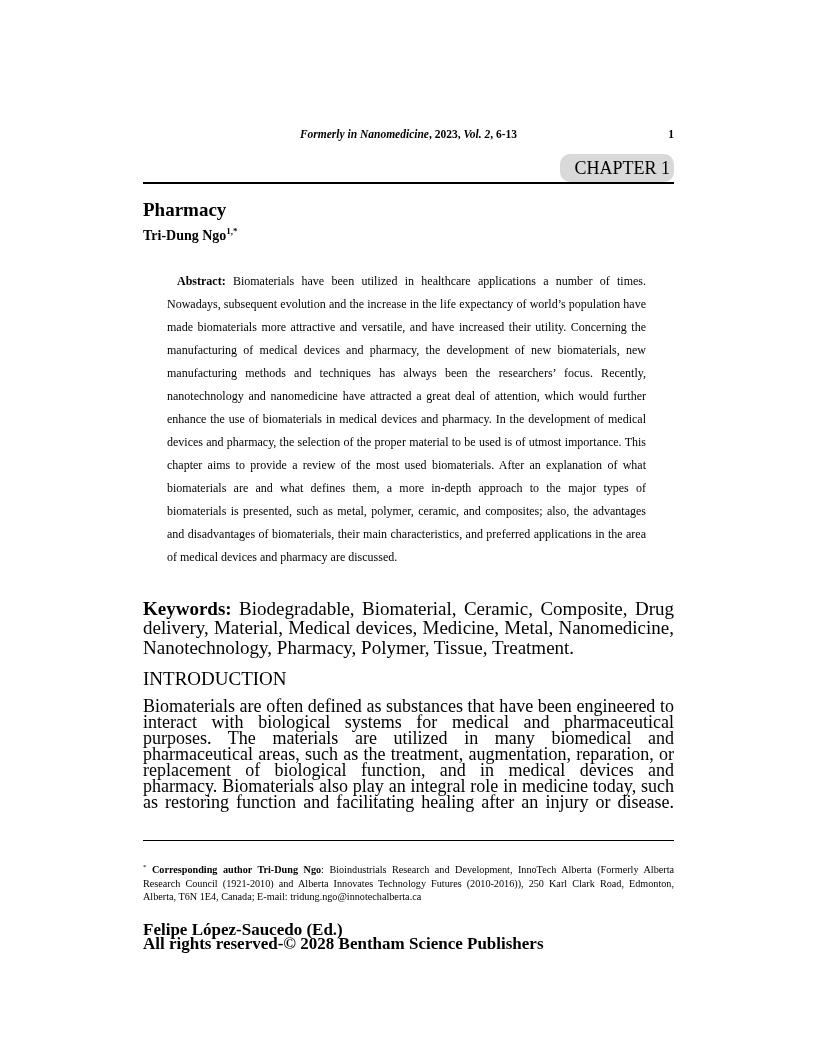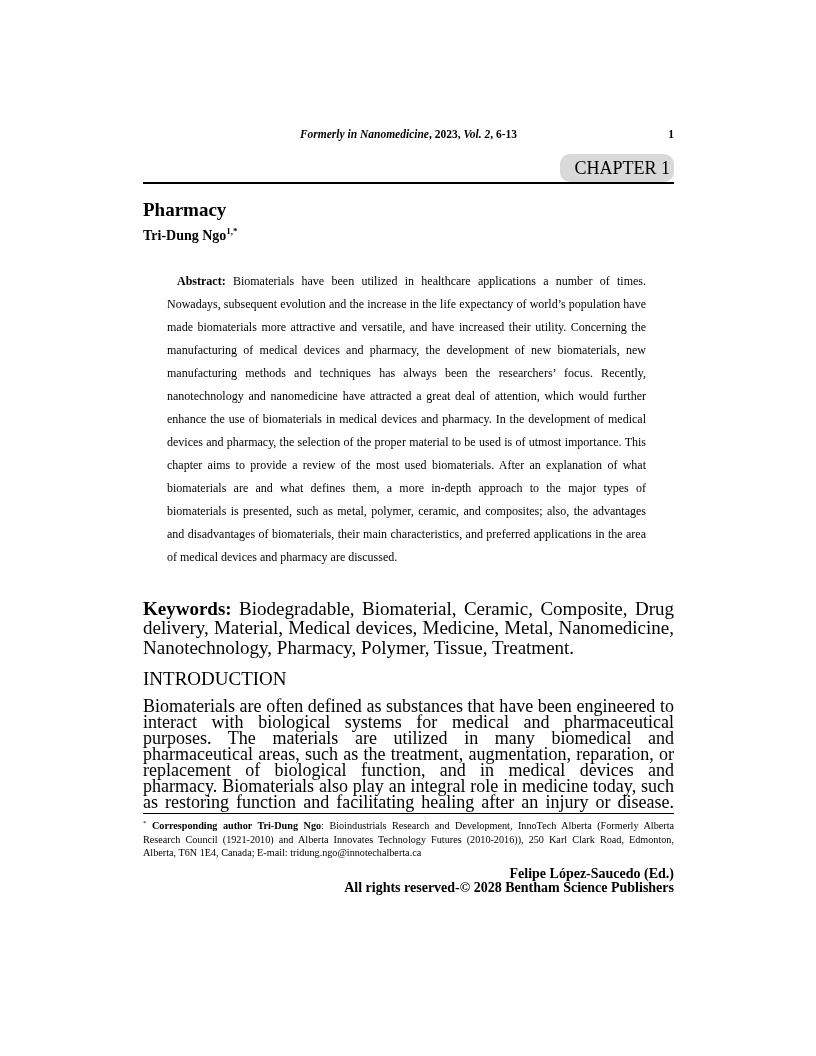--- a/index.html
+++ b/index.html
@@ -79,35 +79,35 @@
   .intro-heading { margin-top: 13px; font-size: 19px; font-weight: 400; line-height: 17px; }
   .intro-para {
     margin-top: 11px;
     font-size: 18px;
     line-height: 16px;
     text-align: justify;
     text-align-last: justify;
   }
   
   .footnote {
-    margin-top: 3px;
+    margin-top: 30px;
     border-top: 1.5px solid #000;
-    padding-top: 3px;
+    padding-top: 20px;
     font-size: 10.2px;
     line-height: 13.2px;
     text-align: justify;
   }
   .footnote sup { font-size: 7px; }
   .footnote b { font-weight: 700; }
   
   .footer {
-    margin-top: 8px;
-    text-align: right;
+    margin-top: 20px;
+    text-align: left;
     font-weight: 700;
-    font-size: 14px;
+    font-size: 17px;
     line-height: 14px;
   }
 </style>
 </head>
 <body>
 
 <div class="content">
 
   <div class="running-head">
     <span class="rh-center"><i>Formerly in Nanomedicine</i><span>, 2023, </span><i>Vol. 2</i><span>, 6-13</span></span>

